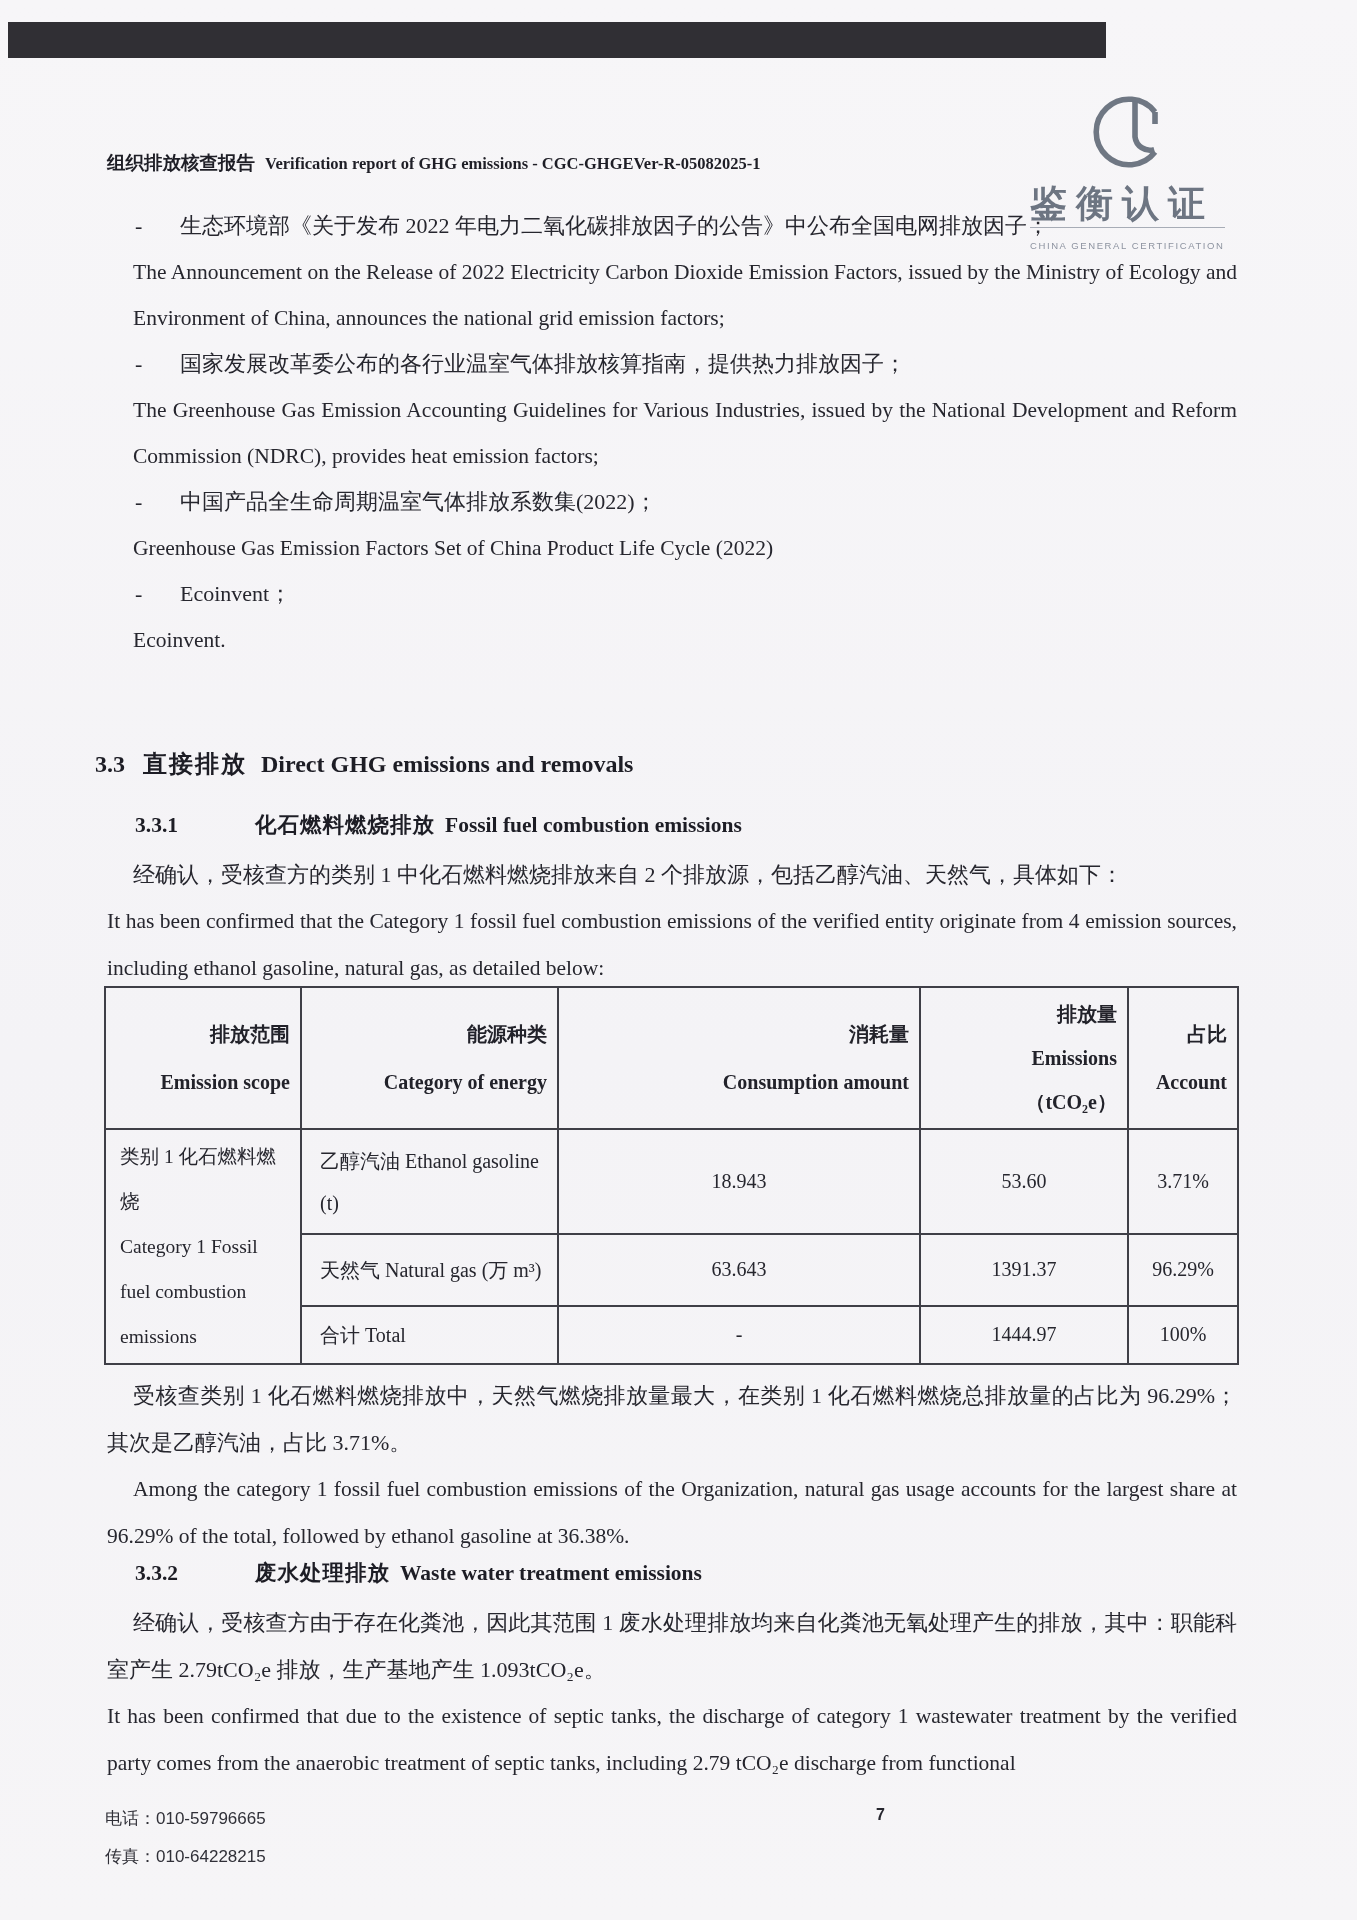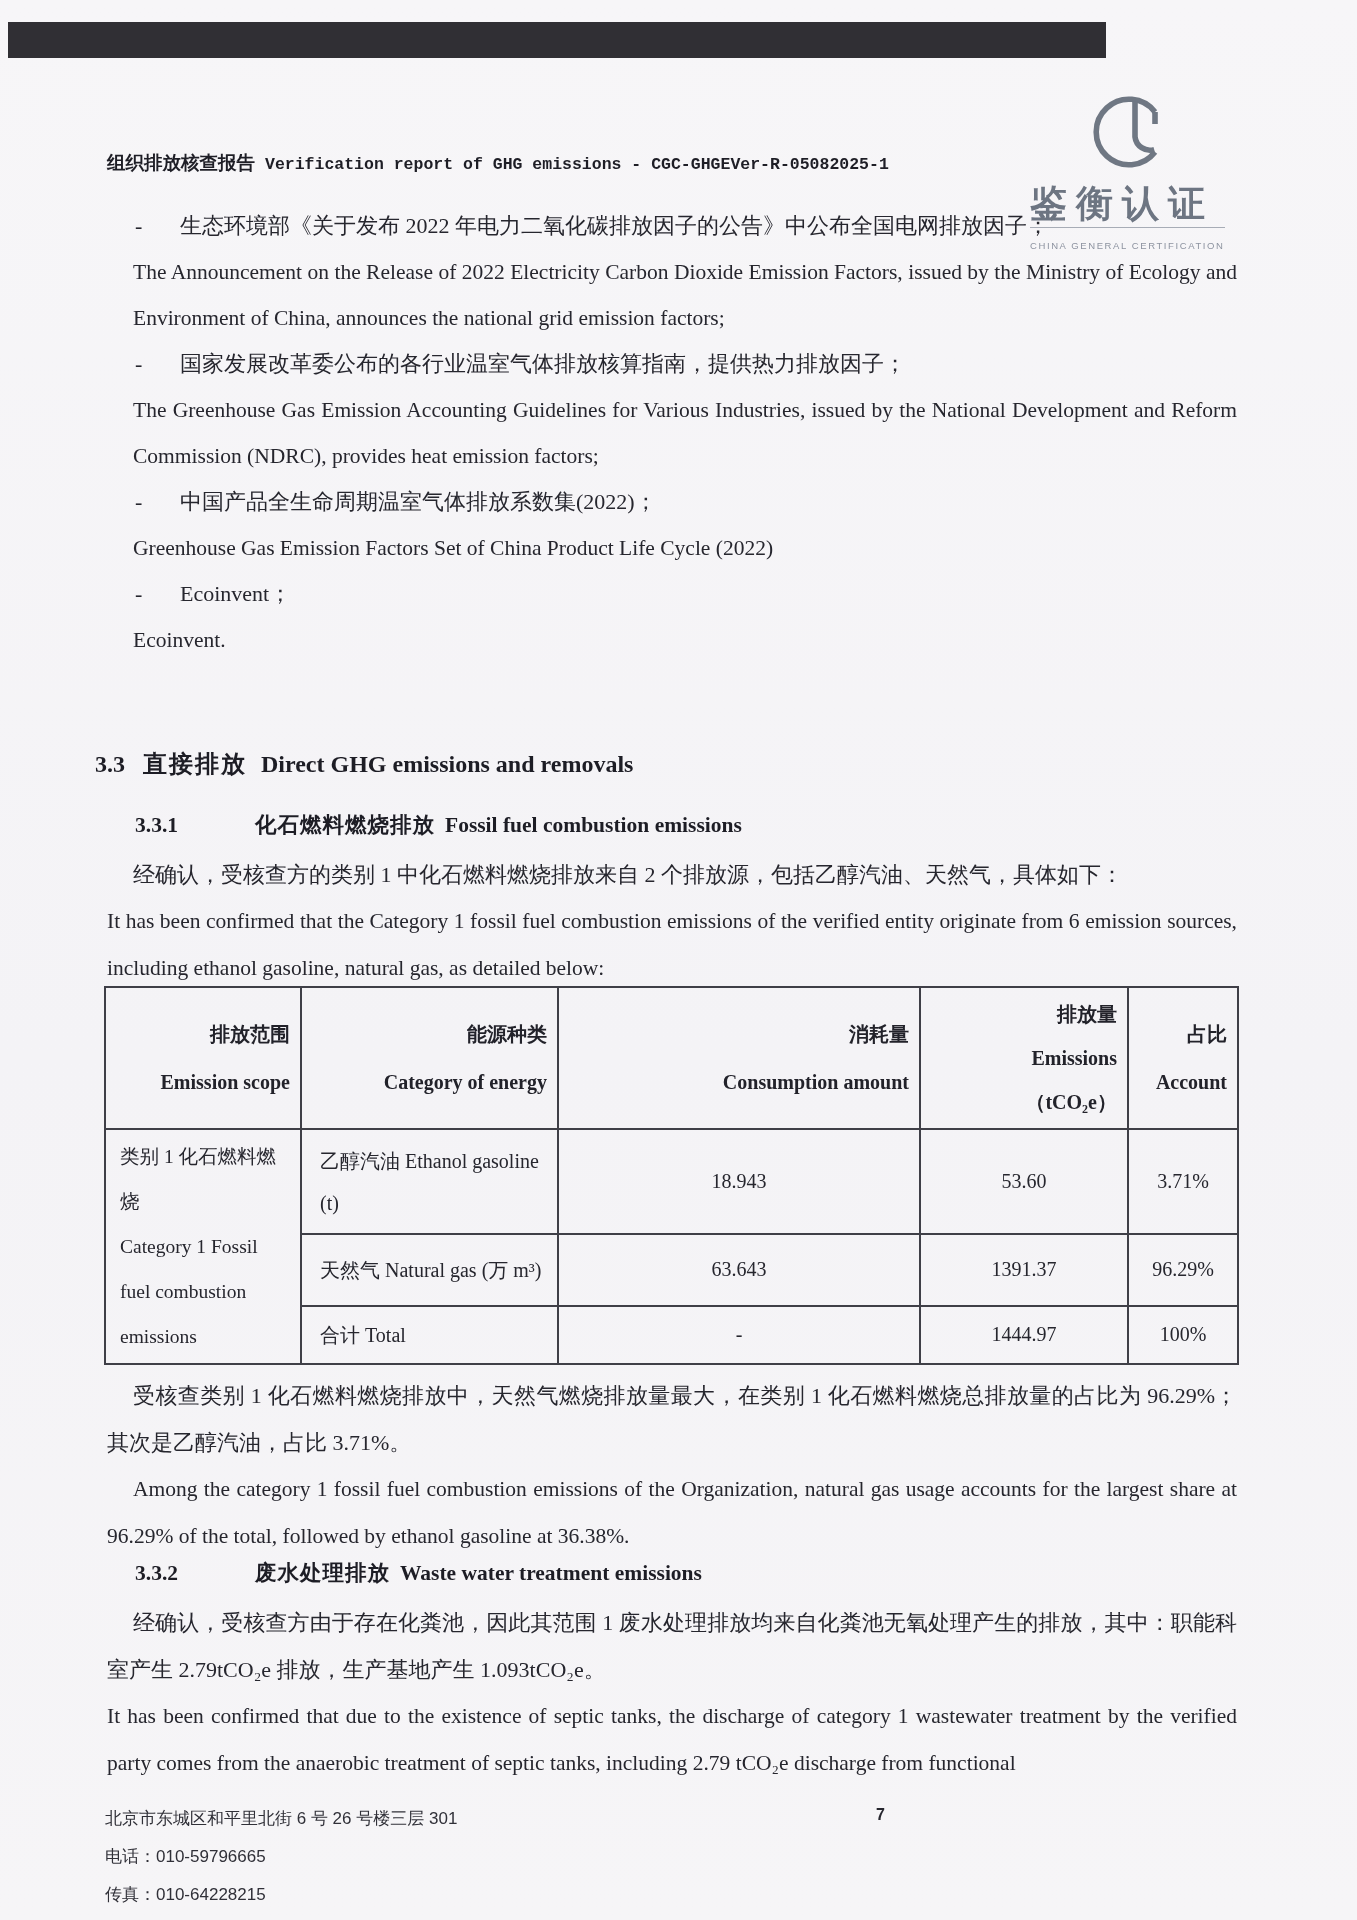--- a/index.html
+++ b/index.html
@@ -38,21 +38,21 @@
   
   .doc-header{
     position:absolute;left:107px;top:150px;white-space:nowrap;
     color:#1e1e26;
   }
   .dh-cn{
     font-family:"Liberation Sans","DejaVu Sans",sans-serif;
     font-weight:bold;font-size:18.5px;
   }
   .dh-en{
-    font-family:Liberation Mono, monospace;
+    font-family:Liberation Serif, serif;
     font-weight:bold;font-size:16.5px;margin-left:6px;letter-spacing:0px;
   }
   
   .blk{position:absolute;left:107px;width:1130px;}
   .bullet-cn{
     position:relative;padding-left:73px;
     font-size:22px;line-height:46px;white-space:nowrap;
   }
   .bullet-marker{position:absolute;left:28px;top:0;font-size:22px;}
   .bullet-en{
@@ -167,21 +167,21 @@
   <div class="h-main">
     <span class="num">3.3</span><span class="cn">直接排放</span><span class="en">Direct GHG emissions and removals</span>
   </div>
 
   <div class="blk" style="top:808px;">
     <div class="subhead">
       <span class="num">3.3.1</span><span class="cn">化石燃料燃烧排放</span><span class="en">Fossil fuel combustion emissions</span>
     </div>
     <div class="gap6"></div>
     <p class="para-cn">经确认，受核查方的类别 1 中化石燃料燃烧排放来自 2 个排放源，包括乙醇汽油、天然气，具体如下：</p>
-    <p class="para-en">It has been confirmed that the Category 1 fossil fuel combustion emissions of the verified entity originate from 6 emission sources, including ethanol gasoline, natural gas, as detailed below:</p>
+    <p class="para-en">It has been confirmed that the Category 1 fossil fuel combustion emissions of the verified entity originate from 4 emission sources, including ethanol gasoline, natural gas, as detailed below:</p>
   </div>
 
   <div class="tableblock">
     <table>
       <colgroup>
         <col style="width:196px">
           <col style="width:257px">
           <col style="width:362px">
           <col style="width:208px">
           <col style="width:110px">
@@ -246,19 +246,18 @@
   <div class="blk" style="top:1556px;">
     <div class="subhead">
       <span class="num">3.3.2</span><span class="cn">废水处理排放</span><span class="en">Waste water treatment emissions</span>
     </div>
     <div class="gap6"></div>
     <p class="para-cn">经确认，受核查方由于存在化粪池，因此其范围 1 废水处理排放均来自化粪池无氧处理产生的排放，其中：职能科室产生 2.79tCO₂e 排放，生产基地产生 1.093tCO₂e。</p>
     <p class="para-en">It has been confirmed that due to the existence of septic tanks, the discharge of category 1 wastewater treatment by the verified party comes from the anaerobic treatment of septic tanks, including 2.79 tCO₂e discharge from functional</p>
   </div>
 
   <div class="footer">
-    <div>北京市东城区和平里北街 6 号 26 号楼三层 301</div>
     <div>电话：010-59796665</div>
     <div>传真：010-64228215</div>
   </div>
   <div class="pagenum">7</div>
 
 </div>
 
 </body></html>

